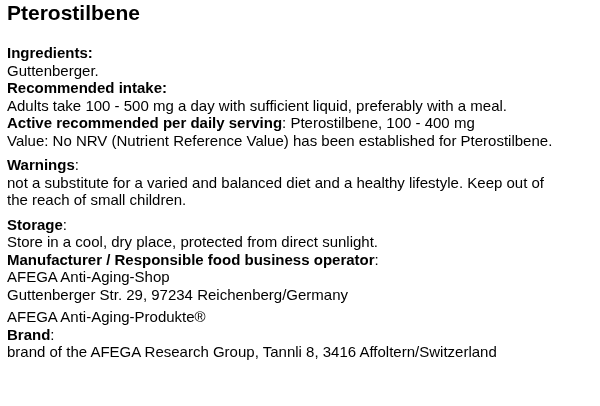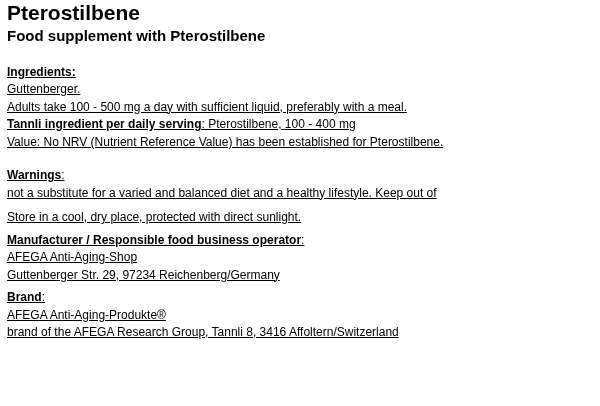--- a/index.html
+++ b/index.html
@@ -26,66 +26,67 @@
     white-space: nowrap;
   }
   .subtitle {
     font-size: 15px;
     font-weight: bold;
     line-height: 17.5px;
     margin: 2px 0 0 0;
     white-space: nowrap;
   }
   .line {
-    font-size: 12px;
+    font-size: 15px;
     line-height: 17.5px;
     white-space: nowrap;
-    text-decoration: underline;
   }
   .b { font-weight: bold; }
   .sec { margin: 0; }
   .sec-ingredients   { margin-top: 19px; }
-  .sec-warnings      { margin-top: 16px; }
+  .sec-warnings      { margin-top: 7px; }
   .sec-storage       { margin-top: 7px; }
-  .sec-manufacturer  { margin-top: 5px; }
+  .sec-manufacturer  { }
   .sec-brand         { margin-top: 5px; }
 </style>
 </head>
 <body>
 
 <div class="label">
 
   <h1 class="title">Pterostilbene</h1>
-  <h2 class="subtitle">Food supplement with Pterostilbene</h2>
 
   <div class="sec sec-ingredients">
     <div class="line"><span class="b">Ingredients:</span></div>
     <div class="line">Guttenberger.</div>
   </div>
 
   <div class="sec">
+    <div class="line"><span class="b">Recommended intake:</span></div>
     <div class="line">Adults take 100 - 500 mg a day with sufficient liquid, preferably with a meal.</div>
-    <div class="line"><span class="b">Tannli ingredient per daily serving</span><span>: Pterostilbene, 100 - 400 mg</span></div>
+    <div class="line"><span class="b">Active recommended per daily serving</span><span>: Pterostilbene, 100 - 400 mg</span></div>
     <div class="line">Value: No NRV (Nutrient Reference Value) has been established for Pterostilbene.</div>
   </div>
 
   <div class="sec sec-warnings">
     <div class="line"><span class="b">Warnings</span><span>:</span></div>
     <div class="line">not a substitute for a varied and balanced diet and a healthy lifestyle. Keep out of</div>
+    <div class="line">the reach of small children.</div>
   </div>
 
   <div class="sec sec-storage">
-    <div class="line">Store in a cool, dry place, protected with direct sunlight.</div>
+    <div class="line"><span class="b">Storage</span><span>:</span></div>
+    <div class="line">Store in a cool, dry place, protected from direct sunlight.</div>
   </div>
 
   <div class="sec sec-manufacturer">
     <div class="line"><span class="b">Manufacturer / Responsible food business operator</span><span>:</span></div>
     <div class="line">AFEGA Anti-Aging-Shop</div>
     <div class="line">Guttenberger Str. 29, 97234 Reichenberg/Germany</div>
   </div>
 
   <div class="sec sec-brand">
+    <div class="line">AFEGA Anti-Aging-Produkte®</div>
     <div class="line"><span class="b">Brand</span><span>:</span></div>
-    <div class="line">AFEGA Anti-Aging-Produkte®</div>
     <div class="line">brand of the AFEGA Research Group, Tannli 8, 3416 Affoltern/Switzerland</div>
   </div>
 
 </div>
 
 </body></html>

